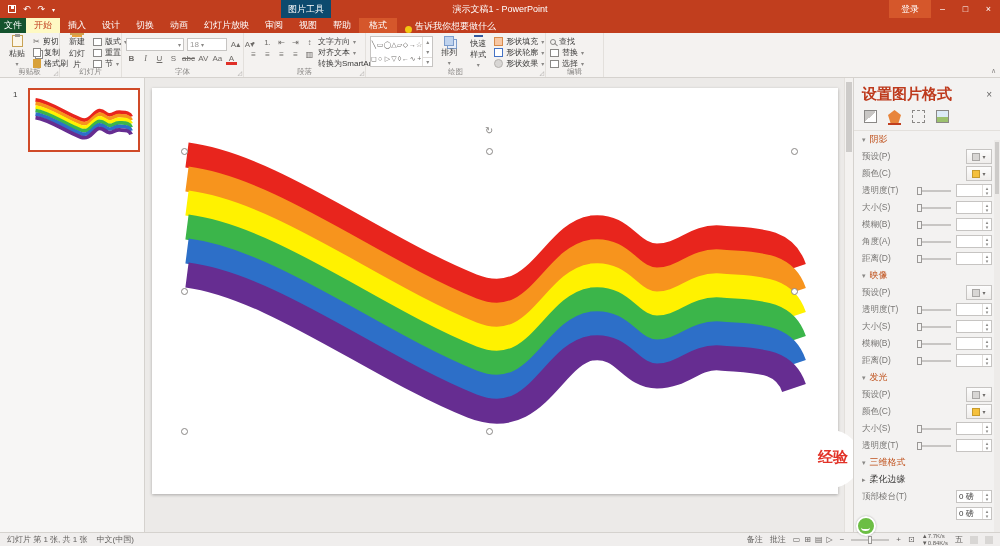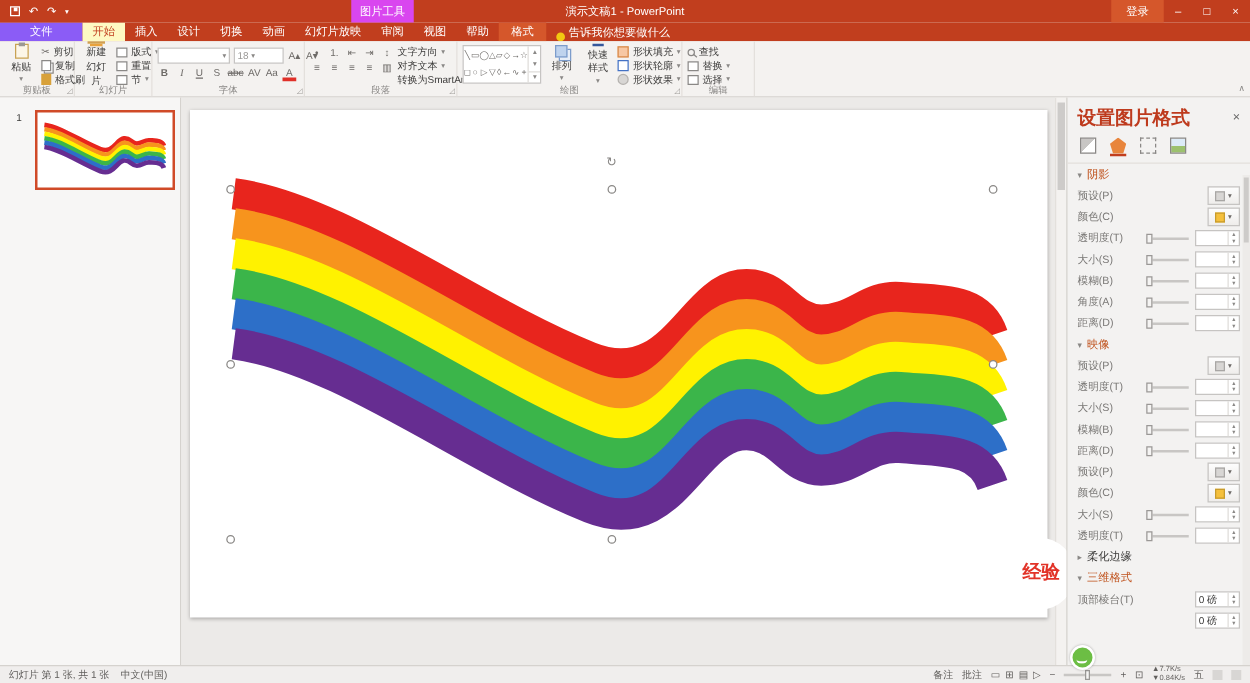--- a/index.html
+++ b/index.html
@@ -5,29 +5,29 @@
   html,body{margin:0;padding:0;width:1000px;height:546px;overflow:hidden;background:#ECEAE8;
     font-family:"Liberation Sans","DejaVu Sans",sans-serif;}
   *{box-sizing:border-box;}
 
   
   .titlebar{height:18px;background:#C13E1E;color:#fff;display:flex;align-items:center;position:relative;font-size:9px;}
   .qat{display:flex;align-items:center;gap:7px;padding-left:8px;}
   .ic-save{width:8px;height:8px;border:1px solid #fff;position:relative;display:inline-block;}
   .ic-save::after{content:"";position:absolute;left:2px;top:0;width:3px;height:3px;background:#fff;}
   .qat .g{font-size:9px;line-height:18px;}
-  .context-tool{position:absolute;left:281px;top:0;height:18px;line-height:18px;padding:0 7px;background:#d946ef;font-size:9px;text-align:center;}
+  .context-tool{position:absolute;left:281px;top:0;height:18px;line-height:18px;padding:0 7px;background:#0c4a6e;font-size:9px;text-align:center;}
   .wtitle{position:absolute;left:50%;transform:translateX(-50%);top:0;line-height:18px;font-size:9px;white-space:nowrap;}
   .tb-right{margin-left:auto;display:flex;align-items:flex-start;height:18px;}
   .signin{background:#D5572B;padding:0 12px;line-height:18px;}
   .winbtn{width:23px;text-align:center;line-height:18px;font-size:9px;}
 
   
   .tabrow{height:15px;background:#C13E1E;display:flex;align-items:stretch;color:#fff;font-size:9px;}
-  .tab-file{background:#8b5cf6;padding:0 24px;line-height:15px;}
+  .tab-file{background:#14532d;padding:0 4px;line-height:15px;}
   .tab{padding:0 8px;line-height:15px;white-space:nowrap;}
   .tab.active{background:#fef9c3;color:#C13E1E;}
   .tab-format{background:#D5572B;padding:0 10px;line-height:15px;}
   .tellme{display:flex;align-items:flex-end;gap:3px;padding:0 8px;}
   .bulb{width:7px;height:7px;border-radius:50%;background:#F2C811;display:inline-block;}
 
   
   .ribbon{height:45px;background:#F4F2F0;display:flex;position:relative;border-bottom:1px solid #D5D2CE;}
   .rgroup{position:relative;border-right:1px solid #E3E0DC;display:flex;gap:3px;padding:2px 4px 10px 4px;}
   .glabel{position:absolute;left:0;right:0;bottom:1px;text-align:center;font-size:7.5px;color:#8A8886;line-height:8px;}
@@ -562,20 +562,24 @@
             <span class="fp-thumb"></span>
           </span>
           <span class="fp-input">
             <span class="fp-val"></span>
             <span class="fp-spin">
               <span>▴</span>
               <span>▾</span>
             </span>
           </span>
         </div>
+        <div class="fp-sec-head">
+          <span class="fp-tri">▾</span>
+          <span>发光</span>
+        </div>
         <div class="fp-row">
           <span class="fp-lab">预设(P)</span>
           <span class="fp-btn">
             <span class="fp-chip"></span>
             <span class="fp-ar">▾</span>
           </span>
         </div>
         <div class="fp-row">
           <span class="fp-lab">颜色(C)</span>
           <span class="fp-btn">
@@ -602,27 +606,27 @@
             <span class="fp-thumb"></span>
           </span>
           <span class="fp-input">
             <span class="fp-val"></span>
             <span class="fp-spin">
               <span>▴</span>
               <span>▾</span>
             </span>
           </span>
         </div>
+        <div class="fp-sec-head">
+          <span class="fp-tri">▾</span>
+          <span>三维格式</span>
+        </div>
         <div class="fp-sec-head col">
           <span class="fp-tri">▸</span>
           <span>柔化边缘</span>
-        </div>
-        <div class="fp-sec-head">
-          <span class="fp-tri">▾</span>
-          <span>三维格式</span>
         </div>
         <div class="fp-row">
           <span class="fp-lab">顶部棱台(T)</span>
           <span class="fp-input">
             <span class="fp-val">0 磅</span>
             <span class="fp-spin">
               <span>▴</span>
               <span>▾</span>
             </span>
           </span>

